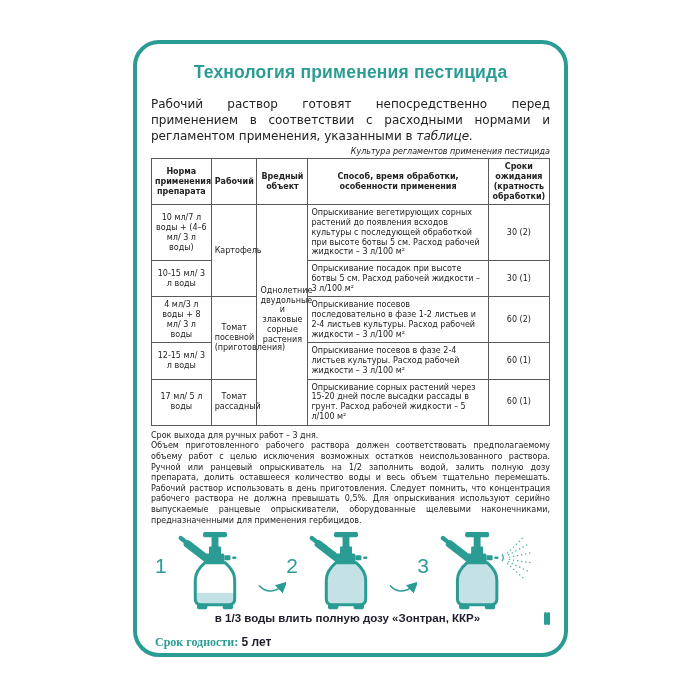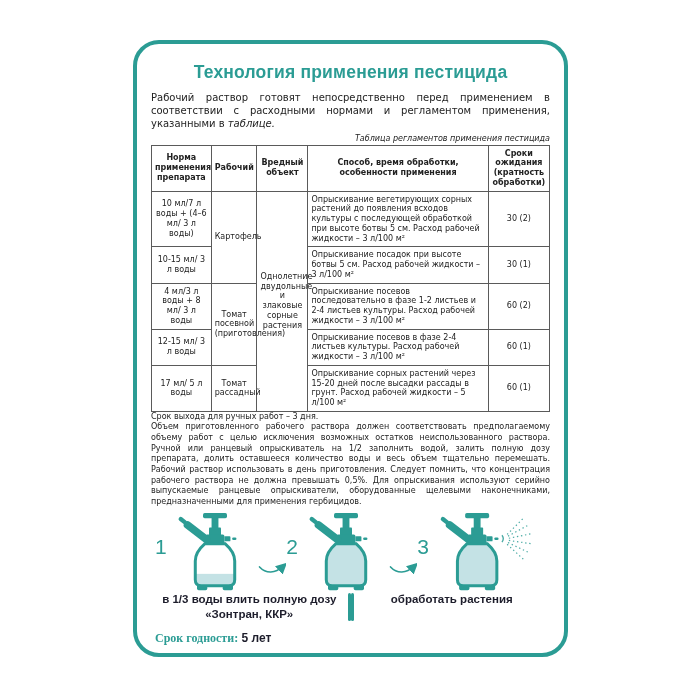--- a/index.html
+++ b/index.html
@@ -14,30 +14,30 @@
   .card{
     position:absolute;left:133px;top:40px;width:435px;height:617px;
     border:4px solid var(--teal);border-radius:26px;background:#fff;
     padding:12px 14px 10px 14px;display:flex;flex-direction:column;
   }
   h1.title{
     font-family:"Liberation Sans",sans-serif;font-weight:bold;
     font-size:17.5px;color:var(--teal);text-align:center;margin:6px 0 8px 0;
     letter-spacing:.2px;
   }
-  .intro{font-size:10px;line-height:1.32;text-align:justify;color:#222;}
+  .intro{font-size:12px;line-height:1.32;text-align:justify;color:#222;margin-top:6px;}
   .intro em{font-style:italic;}
   .tcaption{font-size:8px;font-style:italic;text-align:right;margin:3px 0 2px 0;color:#222;}
   table{width:100%;border-collapse:collapse;table-layout:fixed;}
   th,td{border:1px solid #5a5a5a;font-size:8px;line-height:1.22;
     padding:3px 3px;text-align:center;vertical-align:middle;color:#222;}
   th{font-weight:bold;}
   td.al{text-align:left;}
   col.c1{width:15%;}col.c2{width:11.5%;}col.c3{width:12.8%;}col.c4{width:45.3%;}col.c5{width:15.4%;}
-  .notes{font-size:8px;line-height:1.33;text-align:justify;color:#222;}
+  .notes{font-size:8px;line-height:1.33;text-align:justify;margin-top:5px;color:#222;}
   .spacer{flex:1;}
   .divider{height:3px;background:var(--teal);border-radius:2px;margin:0 0 6px 0;}
   h2.scheme-title{
     font-family:"Liberation Sans",sans-serif;font-weight:bold;
     font-size:16.5px;color:var(--teal);text-align:center;margin:4px 0 6px 0;
   }
   .scheme-row{display:flex;align-items:flex-start;justify-content:space-between;
     padding:0 4px;height:80px;}
   .step{display:flex;align-items:flex-start;}
   .num{font-family:"Liberation Sans",sans-serif;font-size:21px;color:var(--teal);
@@ -55,21 +55,21 @@
 </head>
 <body>
 
 <div class="stage">
   <div class="card">
 
     <h1 class="title">Технология применения пестицида</h1>
 
     <p class="intro"><span>Рабочий раствор готовят непосредственно перед применением в соответствии с расходными нормами и регламентом применения, указанными в </span><em>таблице.</em></p>
 
-    <div class="tcaption">Таблица регламентов применения пестицида</div>
+    <div class="tcaption">Культура регламентов применения пестицида</div>
 
     <table>
       <colgroup>
         <col class="c1">
           <col class="c2">
           <col class="c3">
           <col class="c4">
           <col class="c5">
       </colgroup>
       <thead>
@@ -216,21 +216,20 @@
           </g>
         </svg>
       </div>
 
     </div>
 
     <div class="captions">
       <div class="cap">в 1/3 воды влить полную дозу «Зонтран, ККР»</div>
       <div class="vdiv"></div>
       <div class="vdiv"></div>
-      <div class="cap">обработать растения</div>
     </div>
 
     <div class="shelf">
       <span class="shelf-label">Срок годности:</span>
       <span class="shelf-value">5 лет</span>
     </div>
 
   </div>
 </div>
 

